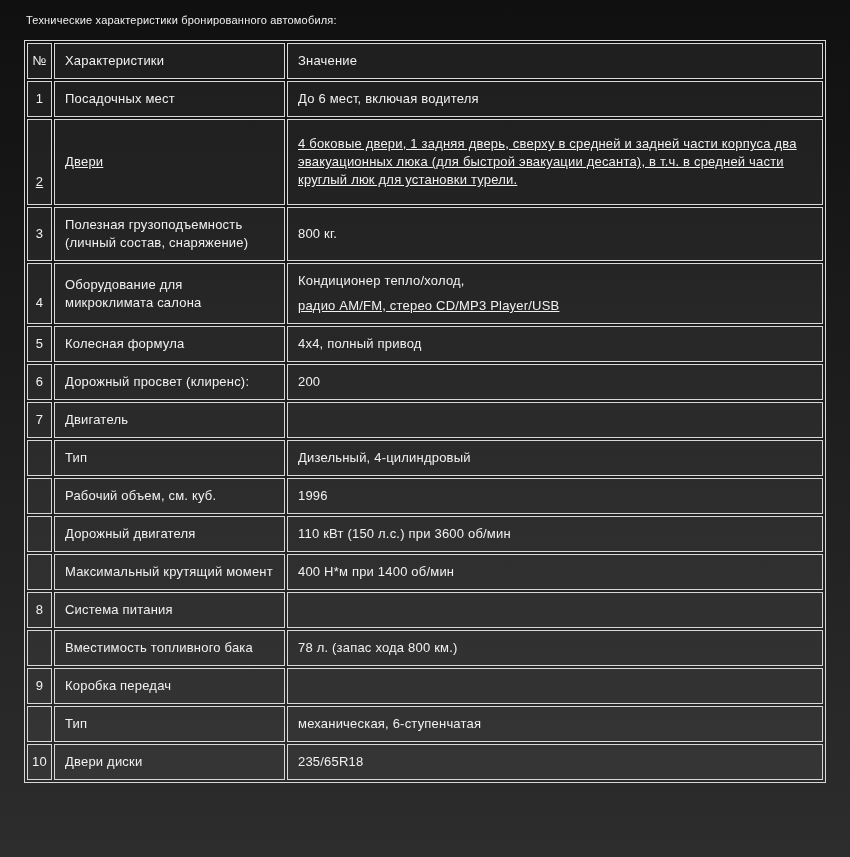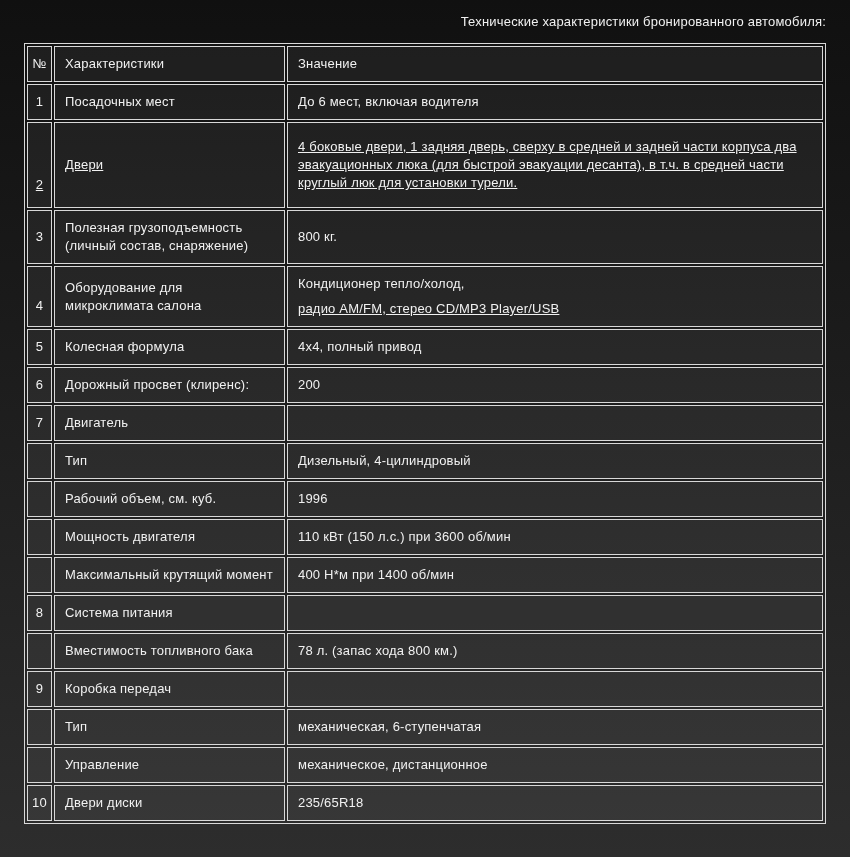--- a/index.html
+++ b/index.html
@@ -18,25 +18,24 @@
     color: var(--text);
     overflow: hidden;
   }
   .page {
     width: 850px;
     height: 857px;
     padding: 8px 24px 24px 24px;
     background: linear-gradient(180deg, var(--page-bg-top) 0%, var(--page-bg-bottom) 100%);
   }
   .page-title {
-    font-size: 13px;
+    font-size: 11px;
     letter-spacing: 0.2px;
     margin: 6px 0 14px 2px;
     color: var(--text);
-    text-align: right;
   }
   table.specs {
     width: 802px;
     border-collapse: separate;
     border-spacing: 2px;
     border: 1px solid var(--border);
     table-layout: fixed;
   }
   th, td {
     border: 1px solid var(--border);
@@ -135,21 +134,21 @@
   </tr>
         <tr>
     <td class="cell-num"></td>
     <td class="cell-char">Рабочий объем, см. куб.</td>
     <td class="cell-val">
             <p>1996</p>
           </td>
   </tr>
         <tr>
     <td class="cell-num"></td>
-    <td class="cell-char">Мощность двигателя</td>
+    <td class="cell-char">Дорожный двигателя</td>
     <td class="cell-val">
             <p>110 кВт (150 л.с.) при 3600 об/мин</p>
           </td>
   </tr>
         <tr>
     <td class="cell-num"></td>
     <td class="cell-char">Максимальный крутящий момент</td>
     <td class="cell-val">
             <p>400 Н*м при 1400 об/мин</p>
           </td>
@@ -172,27 +171,20 @@
     <td class="cell-val"></td>
   </tr>
         <tr>
     <td class="cell-num"></td>
     <td class="cell-char">Тип</td>
     <td class="cell-val">
             <p>механическая, 6-ступенчатая</p>
           </td>
   </tr>
         <tr>
-    <td class="cell-num"></td>
-    <td class="cell-char">Управление</td>
-    <td class="cell-val">
-            <p>механическое, дистанционное</p>
-          </td>
-  </tr>
-        <tr>
     <td class="cell-num">10</td>
     <td class="cell-char">Двери диски</td>
     <td class="cell-val">
             <p>235/65R18</p>
           </td>
   </tr>
       </tbody>
   </table>
 </div>
 

